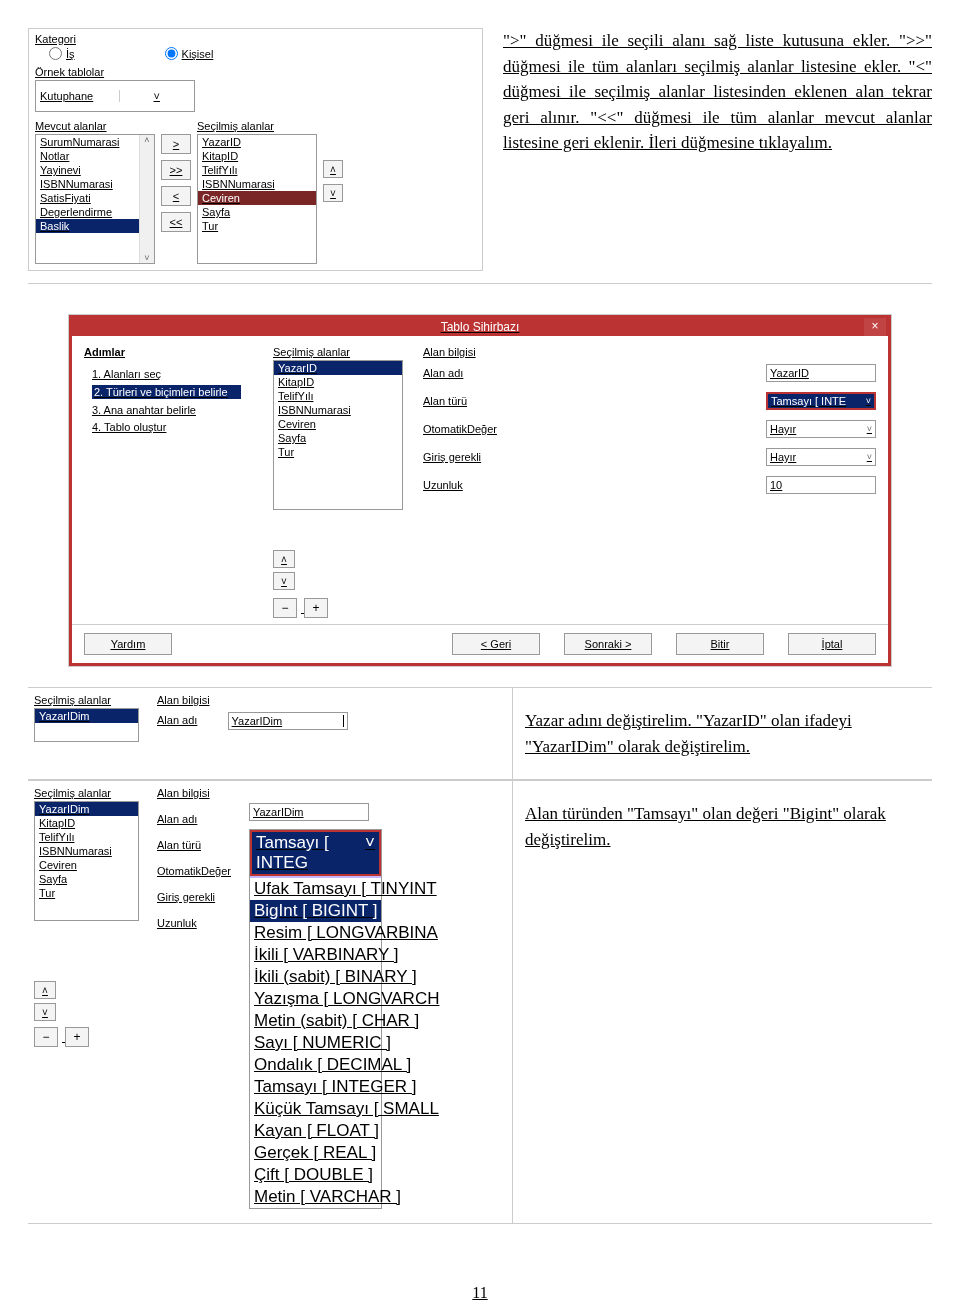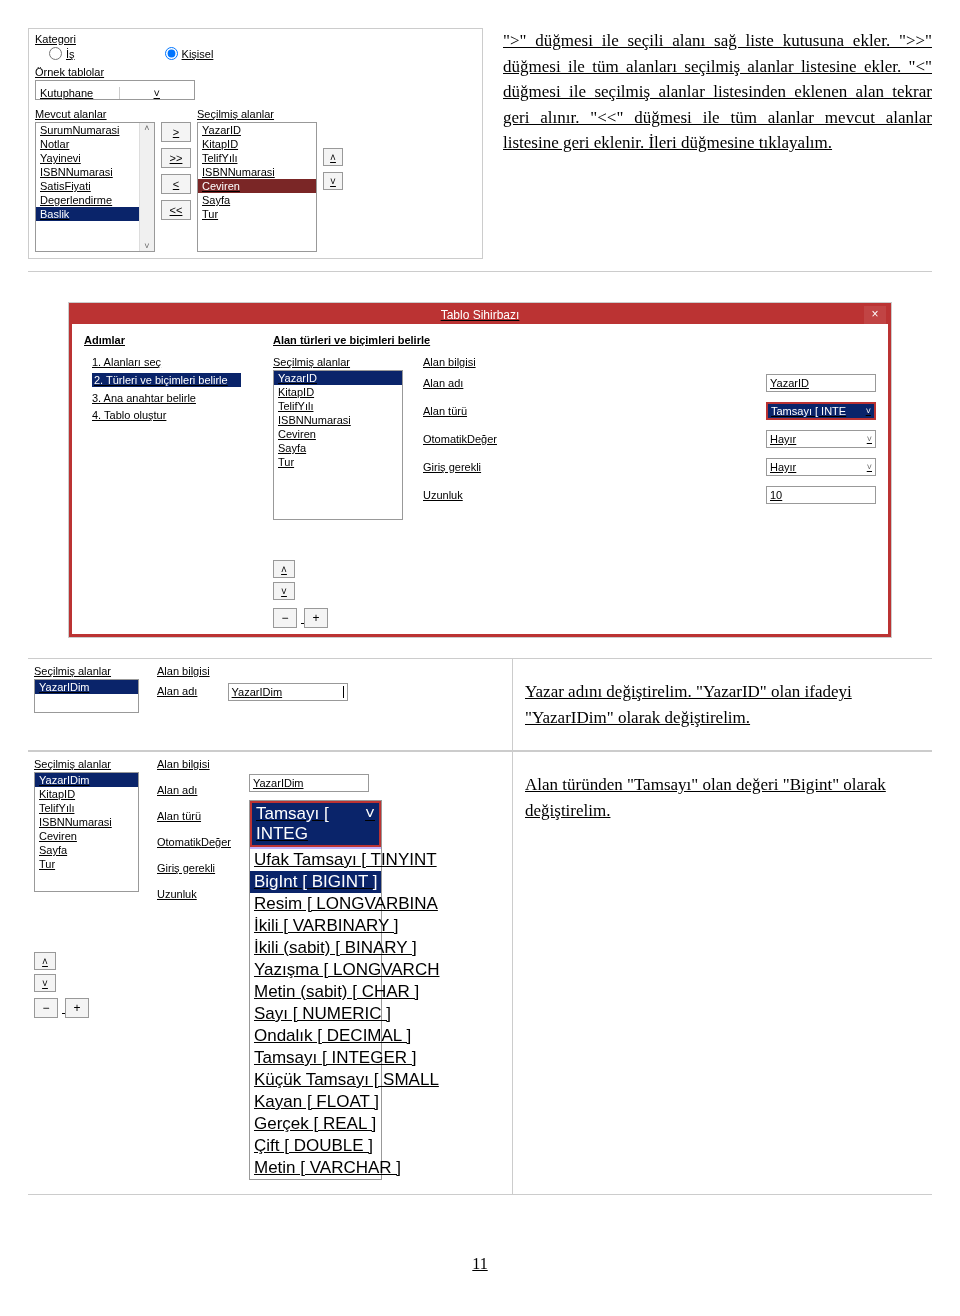--- a/index.html
+++ b/index.html
@@ -9,21 +9,21 @@
   
   .top-row { display: flex; gap: 20px; border-bottom: 1px solid #ccc; padding-bottom: 12px; }
   .top-left { width: 455px; }
   .top-right { flex: 1; font-family: Georgia, 'Times New Roman', serif; font-size: 17px; line-height: 1.5; text-align: justify; }
   
   .category-panel { background: #fff; border: 1px solid #ccc; padding: 4px 6px 6px 6px; font-size: 11px; }
   .cat-label { margin-bottom: 2px; }
   .radio-row { display: flex; gap: 90px; margin: 2px 0 6px 14px; align-items: center; }
   .radio-row label { display: flex; align-items: center; gap: 4px; }
   .ornek-label { margin-bottom: 2px; }
-  .combo { display: flex; align-items: flex-end; border: 1px solid #999; background: #fff; height: 20px; width: 160px; gap: 8px; }
+  .combo { display: flex; align-items: center; border: 1px solid #999; background: #fff; height: 32px; width: 160px; gap: 8px; }
   .combo span { flex: 1; padding: 0 4px; }
   .combo .chev { width: 16px; text-align: center; border-left: 1px solid #ccc; }
   .two-lists { display: flex; gap: 6px; margin-top: 8px; }
   .list-col { display: flex; flex-direction: column; }
   .list-col .hdr { font-size: 11px; margin-bottom: 2px; }
   .listbox { border: 1px solid #999; background: #fff; width: 120px; height: 130px; overflow: hidden; position: relative; font-size: 11px; }
   .listbox .item { padding: 1px 4px; white-space: nowrap; }
   .listbox .item.sel { background: #0a246a; color: #fff; }
   .listbox .item.sel-maroon { background: #7a2626; color: #fff; }
   .btn-col { display: flex; flex-direction: column; gap: 6px; justify-content: flex-start; padding-top: 14px; }
@@ -163,21 +163,20 @@
     </div>
     <div class="wiz-body">
       <div class="steps">
         <div class="hdr">Adımlar</div>
         <div class="step">1. Alanları seç</div>
         <div class="step active">2. Türleri ve biçimleri belirle</div>
         <div class="step">3. Ana anahtar belirle</div>
         <div class="step">4. Tablo oluştur</div>
       </div>
       <div class="wiz-main">
-        <div class="title">Alan türleri ve biçimleri belirle</div>
         <div class="wiz-main-row">
           <div>
             <div style="margin-bottom:2px;">Seçilmiş alanlar</div>
             <div class="mini-list">
               <div class="item sel">YazarID</div>
               <div class="item">KitapID</div>
               <div class="item">TelifYılı</div>
               <div class="item">ISBNNumarasi</div>
               <div class="item">Ceviren</div>
               <div class="item">Sayfa</div>
@@ -224,20 +223,28 @@
                   </div>
                 </div>
             <div class="row">
                   <div class="lbl"><span>Uzunluk</span></div>
                   <div style="flex:1"></div>
                   <input class="txt" value="10" style="">
                 </div>
           </div>
         </div>
       </div>
+    </div>
+    <div class="wiz-footer">
+      <button><span class="under">Yardım</span></button>
+      <div class="spacer"></div>
+      <button>&lt; Geri</button>
+      <button>Sonraki &gt;</button>
+      <button>Bitir</button>
+      <button>İptal</button>
     </div>
   </div>
   </div>
 
   <div class="pair-row">
     <div class="pair-left">
       <div class="inline-select-panel">
         <div>
           <div style="margin-bottom:2px;">Seçilmiş alanlar</div>
           <div class="tiny-list" style="height:34px;">

